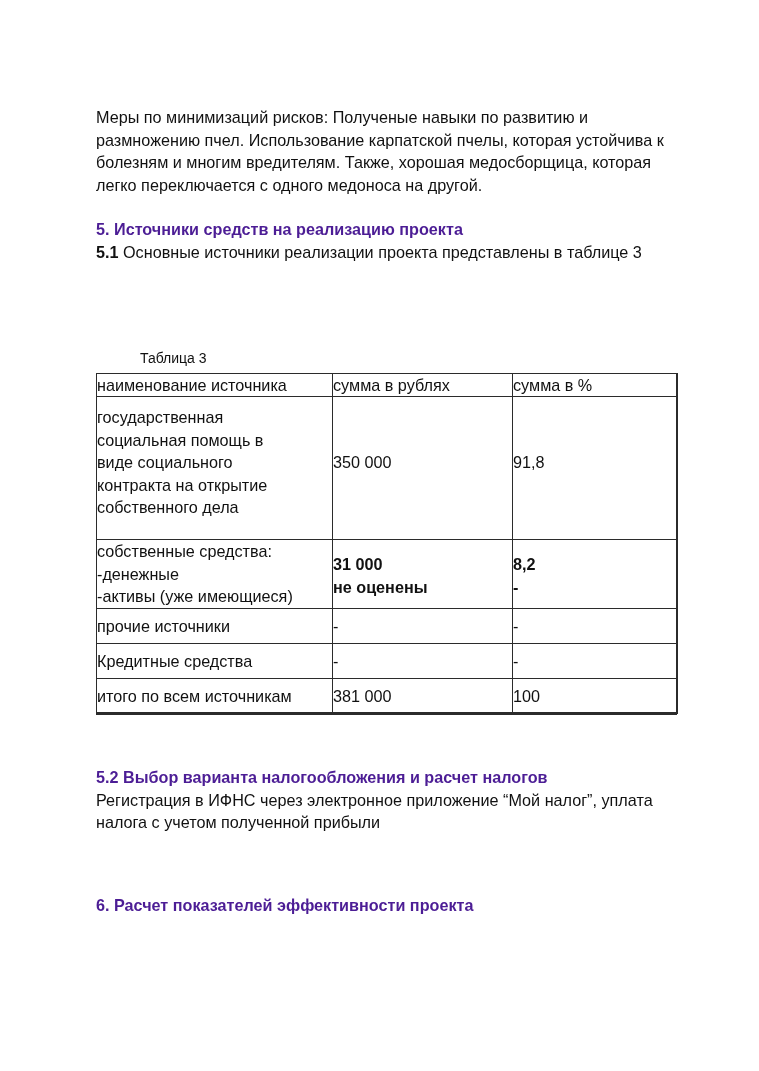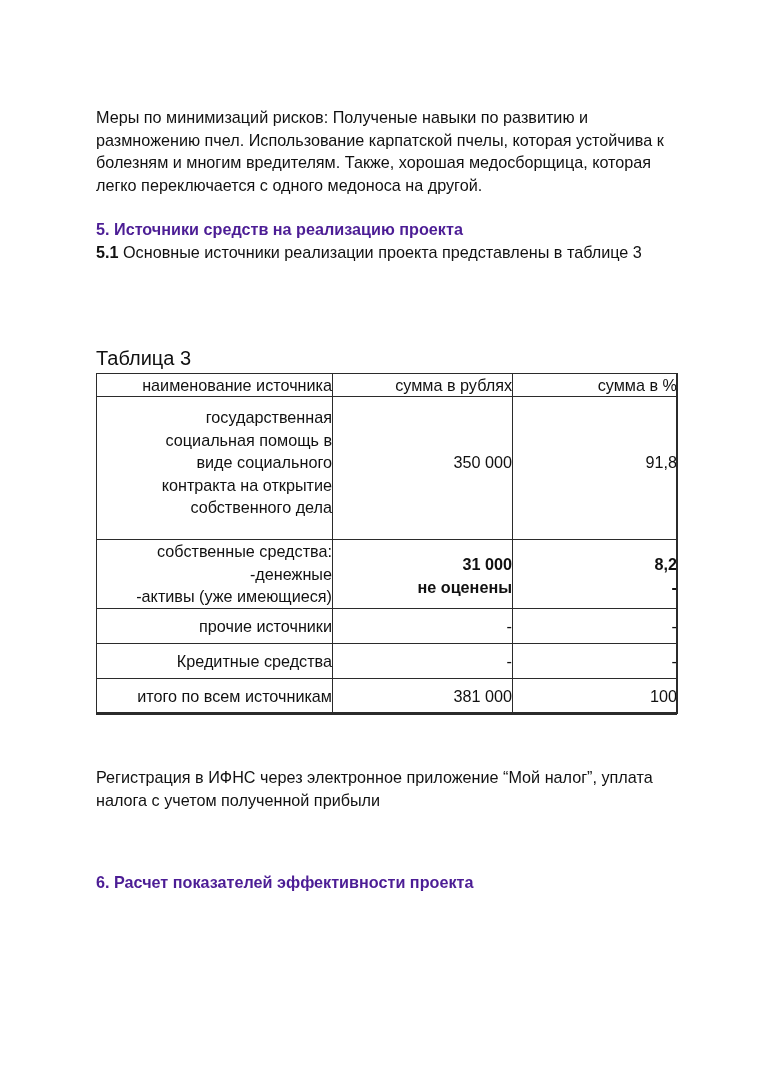--- a/index.html
+++ b/index.html
@@ -57,36 +57,37 @@
     font-weight: bold;
     margin-top: 20px;
   }
 
   .spacer-1 { height: 22px; }
   .spacer-2 { height: 84px; }
   .spacer-3 { height: 52px; }
   .spacer-4 { height: 60px; }
 
   .table-caption {
-    font-size: 20px;
+    font-size: 14px;
     line-height: 21px;
     color: #111111;
     margin-bottom: 4px;
+    margin-left: 44px;
   }
 
   table.src-table {
     border-collapse: collapse;
     width: 581px;
     table-layout: fixed;
     font-size: 16.2px;
     color: #111111;
   }
   table.src-table td, table.src-table th {
     border: 1px solid #2b2b2b;
-    text-align: right;
+    text-align: left;
     vertical-align: middle;
     font-weight: normal;
     line-height: 22.4px;
     padding: 0;
   }
   table.src-table col.c1 { width: 236px; }
   table.src-table col.c2 { width: 180px; }
   table.src-table col.c3 { width: 165px; }
 
   .row-main td { height: 130px; vertical-align: middle; }
@@ -210,20 +211,21 @@
             <td>итого по всем источникам</td>
             <td>381 000</td>
             <td>100</td>
           </tr>
         </tbody>
       </table>
     </div>
 
     <div class="spacer-3"></div>
 
+    <h3 class="heading">5.2 Выбор варианта налогообложения и расчет налогов</h3>
     <p class="para">Регистрация в ИФНС через электронное приложение “Мой налог”, уплата налога с учетом полученной прибыли</p>
 
     <div class="spacer-4"></div>
 
     <h2 class="heading">6. Расчет показателей эффективности проекта</h2>
 
   </div>
 </div>
 
 </body></html>

